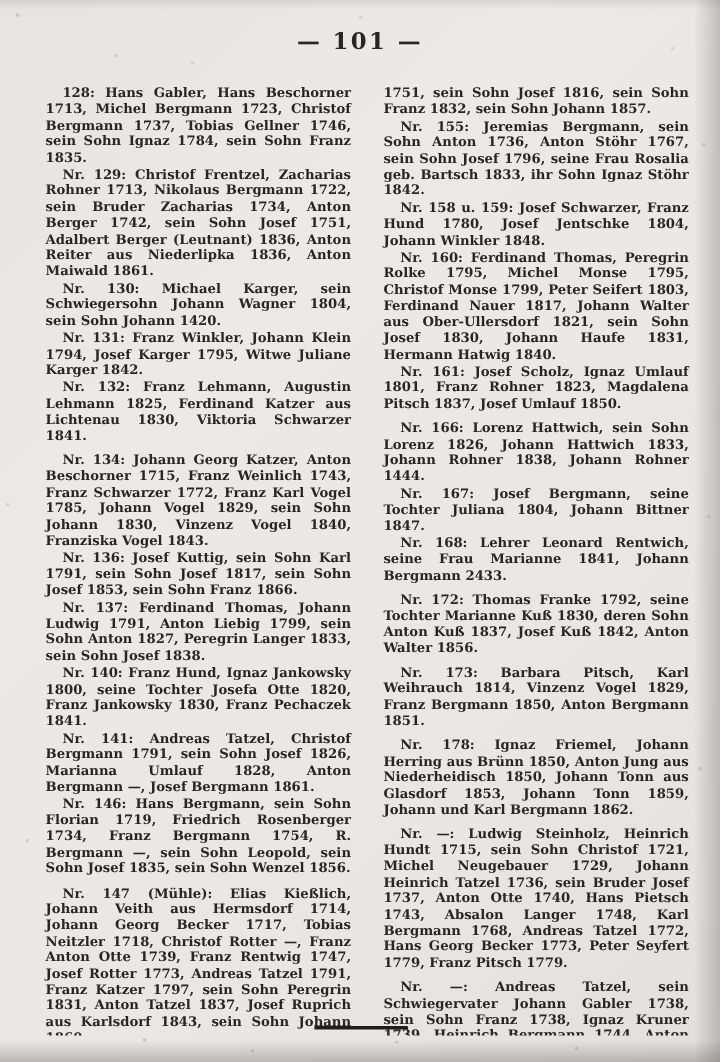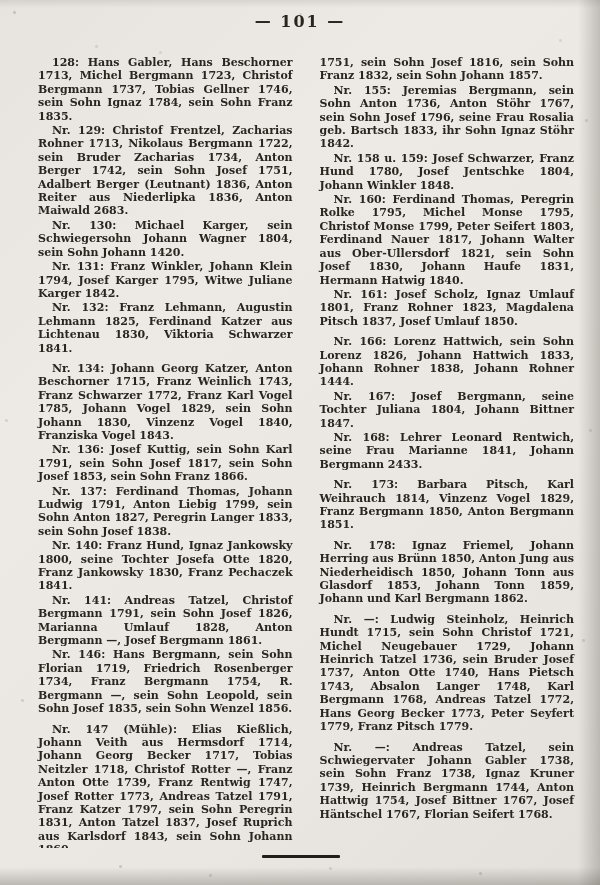--- a/index.html
+++ b/index.html
@@ -28,22 +28,22 @@
   }
   .edge{position:absolute;pointer-events:none;}
   .edge-right{top:0;right:0;width:22px;height:100%;
     background:linear-gradient(to right,rgba(80,76,70,0),rgba(80,76,70,.28));}
   .edge-bottom{left:0;bottom:0;width:100%;height:18px;
     background:linear-gradient(to bottom,rgba(80,76,70,0),rgba(80,76,70,.30));}
   .edge-top{left:0;top:0;width:100%;height:8px;
     background:linear-gradient(to bottom,rgba(80,76,70,.12),rgba(80,76,70,0));}
 
   .header{
-    padding-top:12px;text-align:center;
-    font-size:16px;font-weight:700;letter-spacing:2px;
+    padding-top:24px;text-align:center;
+    font-size:19px;font-weight:700;letter-spacing:2px;
   }
   .cols{
     display:flex;gap:27px;
     padding:25px 26px 0 38px;
     height:792px;overflow:hidden;
   }
   .col{flex:1;min-width:0;}
   .col p{
     margin:1px 0 0 0;
     font-size:11px;font-weight:700;line-height:13.4px;
@@ -62,21 +62,21 @@
 <body>
 
 <div class="scan">
   <i class="speckles"></i>
 
   <div class="header">— 101 —</div>
 
   <div class="cols">
     <div class="col">
       <p class="first">128: Hans Gabler, Hans Beschorner 1713, Michel Bergmann 1723, Christof Bergmann 1737, Tobias Gellner 1746, sein Sohn Ignaz 1784, sein Sohn Franz 1835.</p>
-      <p>Nr. 129: Christof Frentzel, Zacharias Rohner 1713, Nikolaus Bergmann 1722, sein Bruder Zacharias 1734, Anton Berger 1742, sein Sohn Josef 1751, Adalbert Berger (Leutnant) 1836, Anton Reiter aus Niederlipka 1836, Anton Maiwald 2683.</p>
+      <p>Nr. 129: Christof Frentzel, Zacharias Rohner 1713, Nikolaus Bergmann 1722, sein Bruder Zacharias 1734, Anton Berger 1742, sein Sohn Josef 1751, Adalbert Berger (Leutnant) 1836, Anton Reiter aus Niederlipka 1836, Anton Maiwald 1861.</p>
       <p>Nr. 130: Michael Karger, sein Schwiegersohn Johann Wagner 1804, sein Sohn Johann 1420.</p>
       <p>Nr. 131: Franz Winkler, Johann Klein 1794, Josef Karger 1795, Witwe Juliane Karger 1842.</p>
       <p>Nr. 132: Franz Lehmann, Augustin Lehmann 1825, Ferdinand Katzer aus Lichtenau 1830, Viktoria Schwarzer 1841.</p>
       <p class="sp">Nr. 134: Johann Georg Katzer, Anton Beschorner 1715, Franz Weinlich 1743, Franz Schwarzer 1772, Franz Karl Vogel 1785, Johann Vogel 1829, sein Sohn Johann 1830, Vinzenz Vogel 1840, Franziska Vogel 1843.</p>
       <p>Nr. 136: Josef Kuttig, sein Sohn Karl 1791, sein Sohn Josef 1817, sein Sohn Josef 1853, sein Sohn Franz 1866.</p>
       <p>Nr. 137: Ferdinand Thomas, Johann Ludwig 1791, Anton Liebig 1799, sein Sohn Anton 1827, Peregrin Langer 1833, sein Sohn Josef 1838.</p>
       <p>Nr. 140: Franz Hund, Ignaz Jankowsky 1800, seine Tochter Josefa Otte 1820, Franz Jankowsky 1830, Franz Pechaczek 1841.</p>
       <p>Nr. 141: Andreas Tatzel, Christof Bergmann 1791, sein Sohn Josef 1826, Marianna Umlauf 1828, Anton Bergmann —, Josef Bergmann 1861.</p>
       <p>Nr. 146: Hans Bergmann, sein Sohn Florian 1719, Friedrich Rosenberger 1734, Franz Bergmann 1754, R. Bergmann —, sein Sohn Leopold, sein Sohn Josef 1835, sein Sohn Wenzel 1856.</p>
       <p class="sp">Nr. 147 (Mühle): Elias Kießlich, Johann Veith aus Hermsdorf 1714, Johann Georg Becker 1717, Tobias Neitzler 1718, Christof Rotter —, Franz Anton Otte 1739, Franz Rentwig 1747, Josef Rotter 1773, Andreas Tatzel 1791, Franz Katzer 1797, sein Sohn Peregrin 1831, Anton Tatzel 1837, Josef Ruprich aus Karlsdorf 1843, sein Sohn Johann 1860.</p>
@@ -85,20 +85,21 @@
 
     <div class="col">
       <p class="first cont">1751, sein Sohn Josef 1816, sein Sohn Franz 1832, sein Sohn Johann 1857.</p>
       <p>Nr. 155: Jeremias Bergmann, sein Sohn Anton 1736, Anton Stöhr 1767, sein Sohn Josef 1796, seine Frau Rosalia geb. Bartsch 1833, ihr Sohn Ignaz Stöhr 1842.</p>
       <p>Nr. 158 u. 159: Josef Schwarzer, Franz Hund 1780, Josef Jentschke 1804, Johann Winkler 1848.</p>
       <p>Nr. 160: Ferdinand Thomas, Peregrin Rolke 1795, Michel Monse 1795, Christof Monse 1799, Peter Seifert 1803, Ferdinand Nauer 1817, Johann Walter aus Ober-Ullersdorf 1821, sein Sohn Josef 1830, Johann Haufe 1831, Hermann Hatwig 1840.</p>
       <p>Nr. 161: Josef Scholz, Ignaz Umlauf 1801, Franz Rohner 1823, Magdalena Pitsch 1837, Josef Umlauf 1850.</p>
       <p class="sp">Nr. 166: Lorenz Hattwich, sein Sohn Lorenz 1826, Johann Hattwich 1833, Johann Rohner 1838, Johann Rohner 1444.</p>
       <p>Nr. 167: Josef Bergmann, seine Tochter Juliana 1804, Johann Bittner 1847.</p>
       <p>Nr. 168: Lehrer Leonard Rentwich, seine Frau Marianne 1841, Johann Bergmann 2433.</p>
+      <p class="sp">Nr. 172: Thomas Franke 1792, seine Tochter Marianne Kuß 1830, deren Sohn Anton Kuß 1837, Josef Kuß 1842, Anton Walter 1856.</p>
       <p class="sp">Nr. 173: Barbara Pitsch, Karl Weihrauch 1814, Vinzenz Vogel 1829, Franz Bergmann 1850, Anton Bergmann 1851.</p>
       <p class="sp">Nr. 178: Ignaz Friemel, Johann Herring aus Brünn 1850, Anton Jung aus Niederheidisch 1850, Johann Tonn aus Glasdorf 1853, Johann Tonn 1859, Johann und Karl Bergmann 1862.</p>
       <p class="sp">Nr. —: Ludwig Steinholz, Heinrich Hundt 1715, sein Sohn Christof 1721, Michel Neugebauer 1729, Johann Heinrich Tatzel 1736, sein Bruder Josef 1737, Anton Otte 1740, Hans Pietsch 1743, Absalon Langer 1748, Karl Bergmann 1768, Andreas Tatzel 1772, Hans Georg Becker 1773, Peter Seyfert 1779, Franz Pitsch 1779.</p>
       <p class="sp">Nr. —: Andreas Tatzel, sein Schwiegervater Johann Gabler 1738, sein Sohn Franz 1738, Ignaz Kruner 1739, Heinrich Bergmann 1744, Anton Hattwig 1754, Josef Bittner 1767, Josef Häntschel 1767, Florian Seifert 1768.</p>
 
     </div>
   </div>
 
   <div class="end-rule"></div>
 

